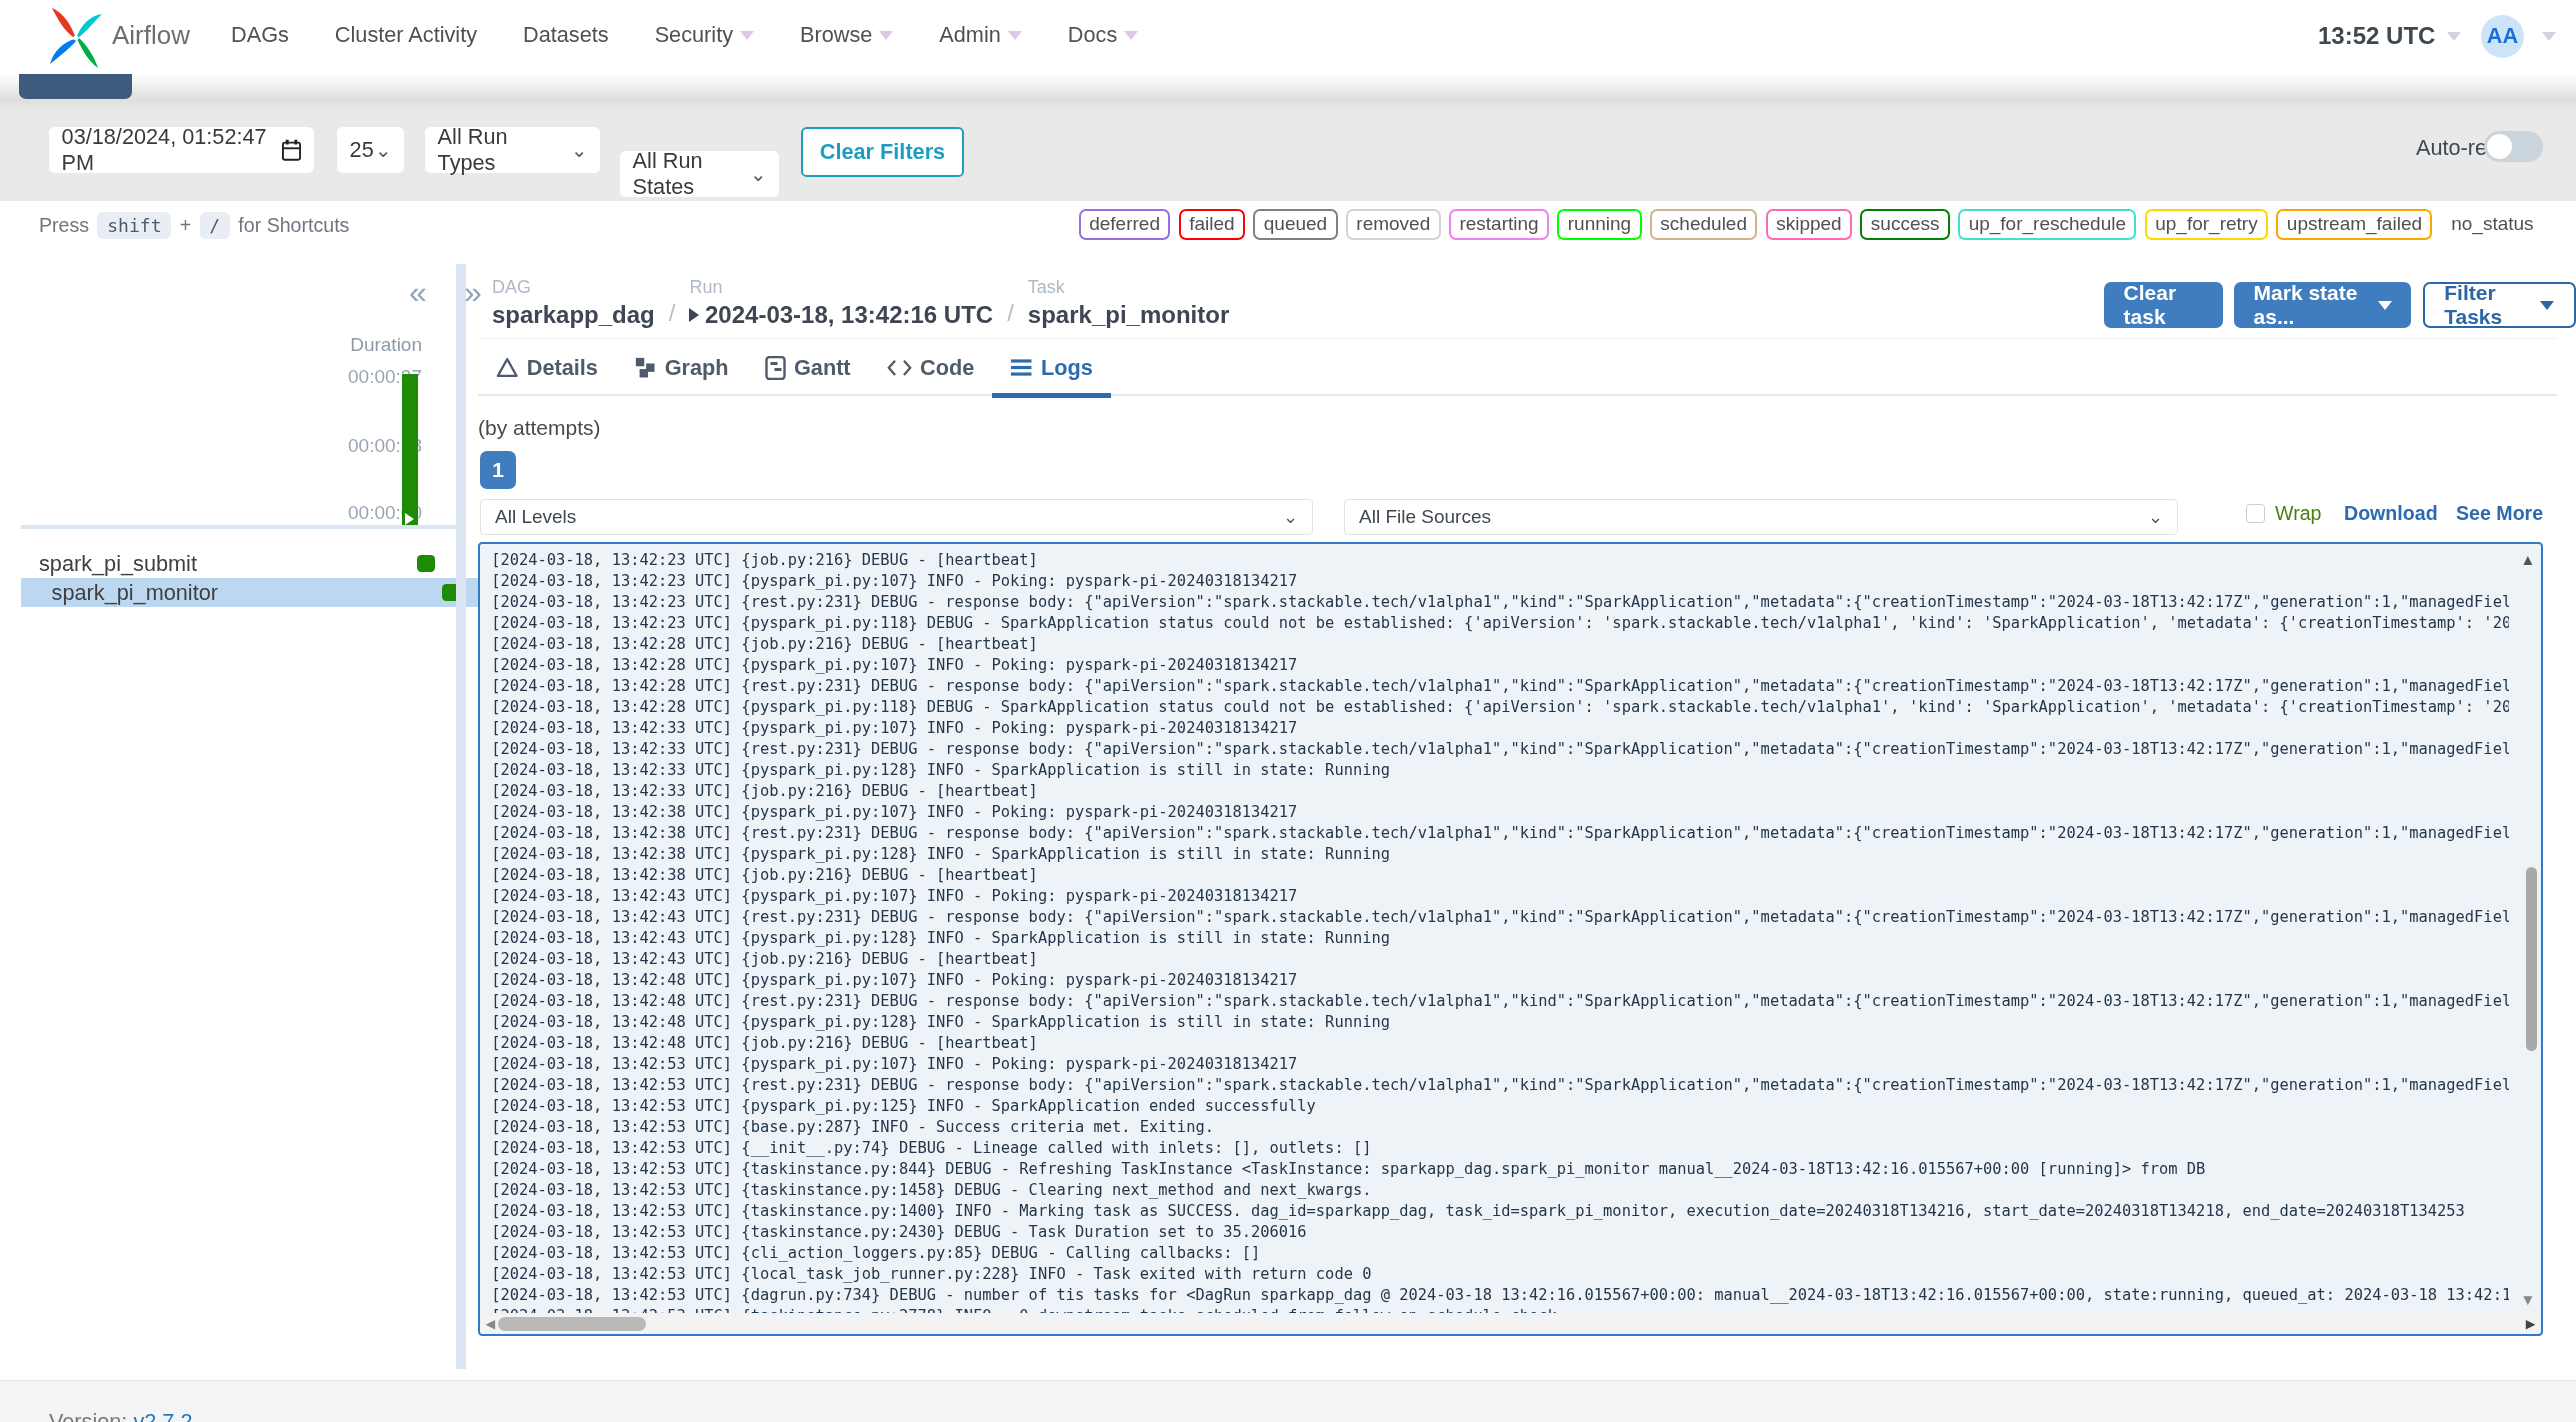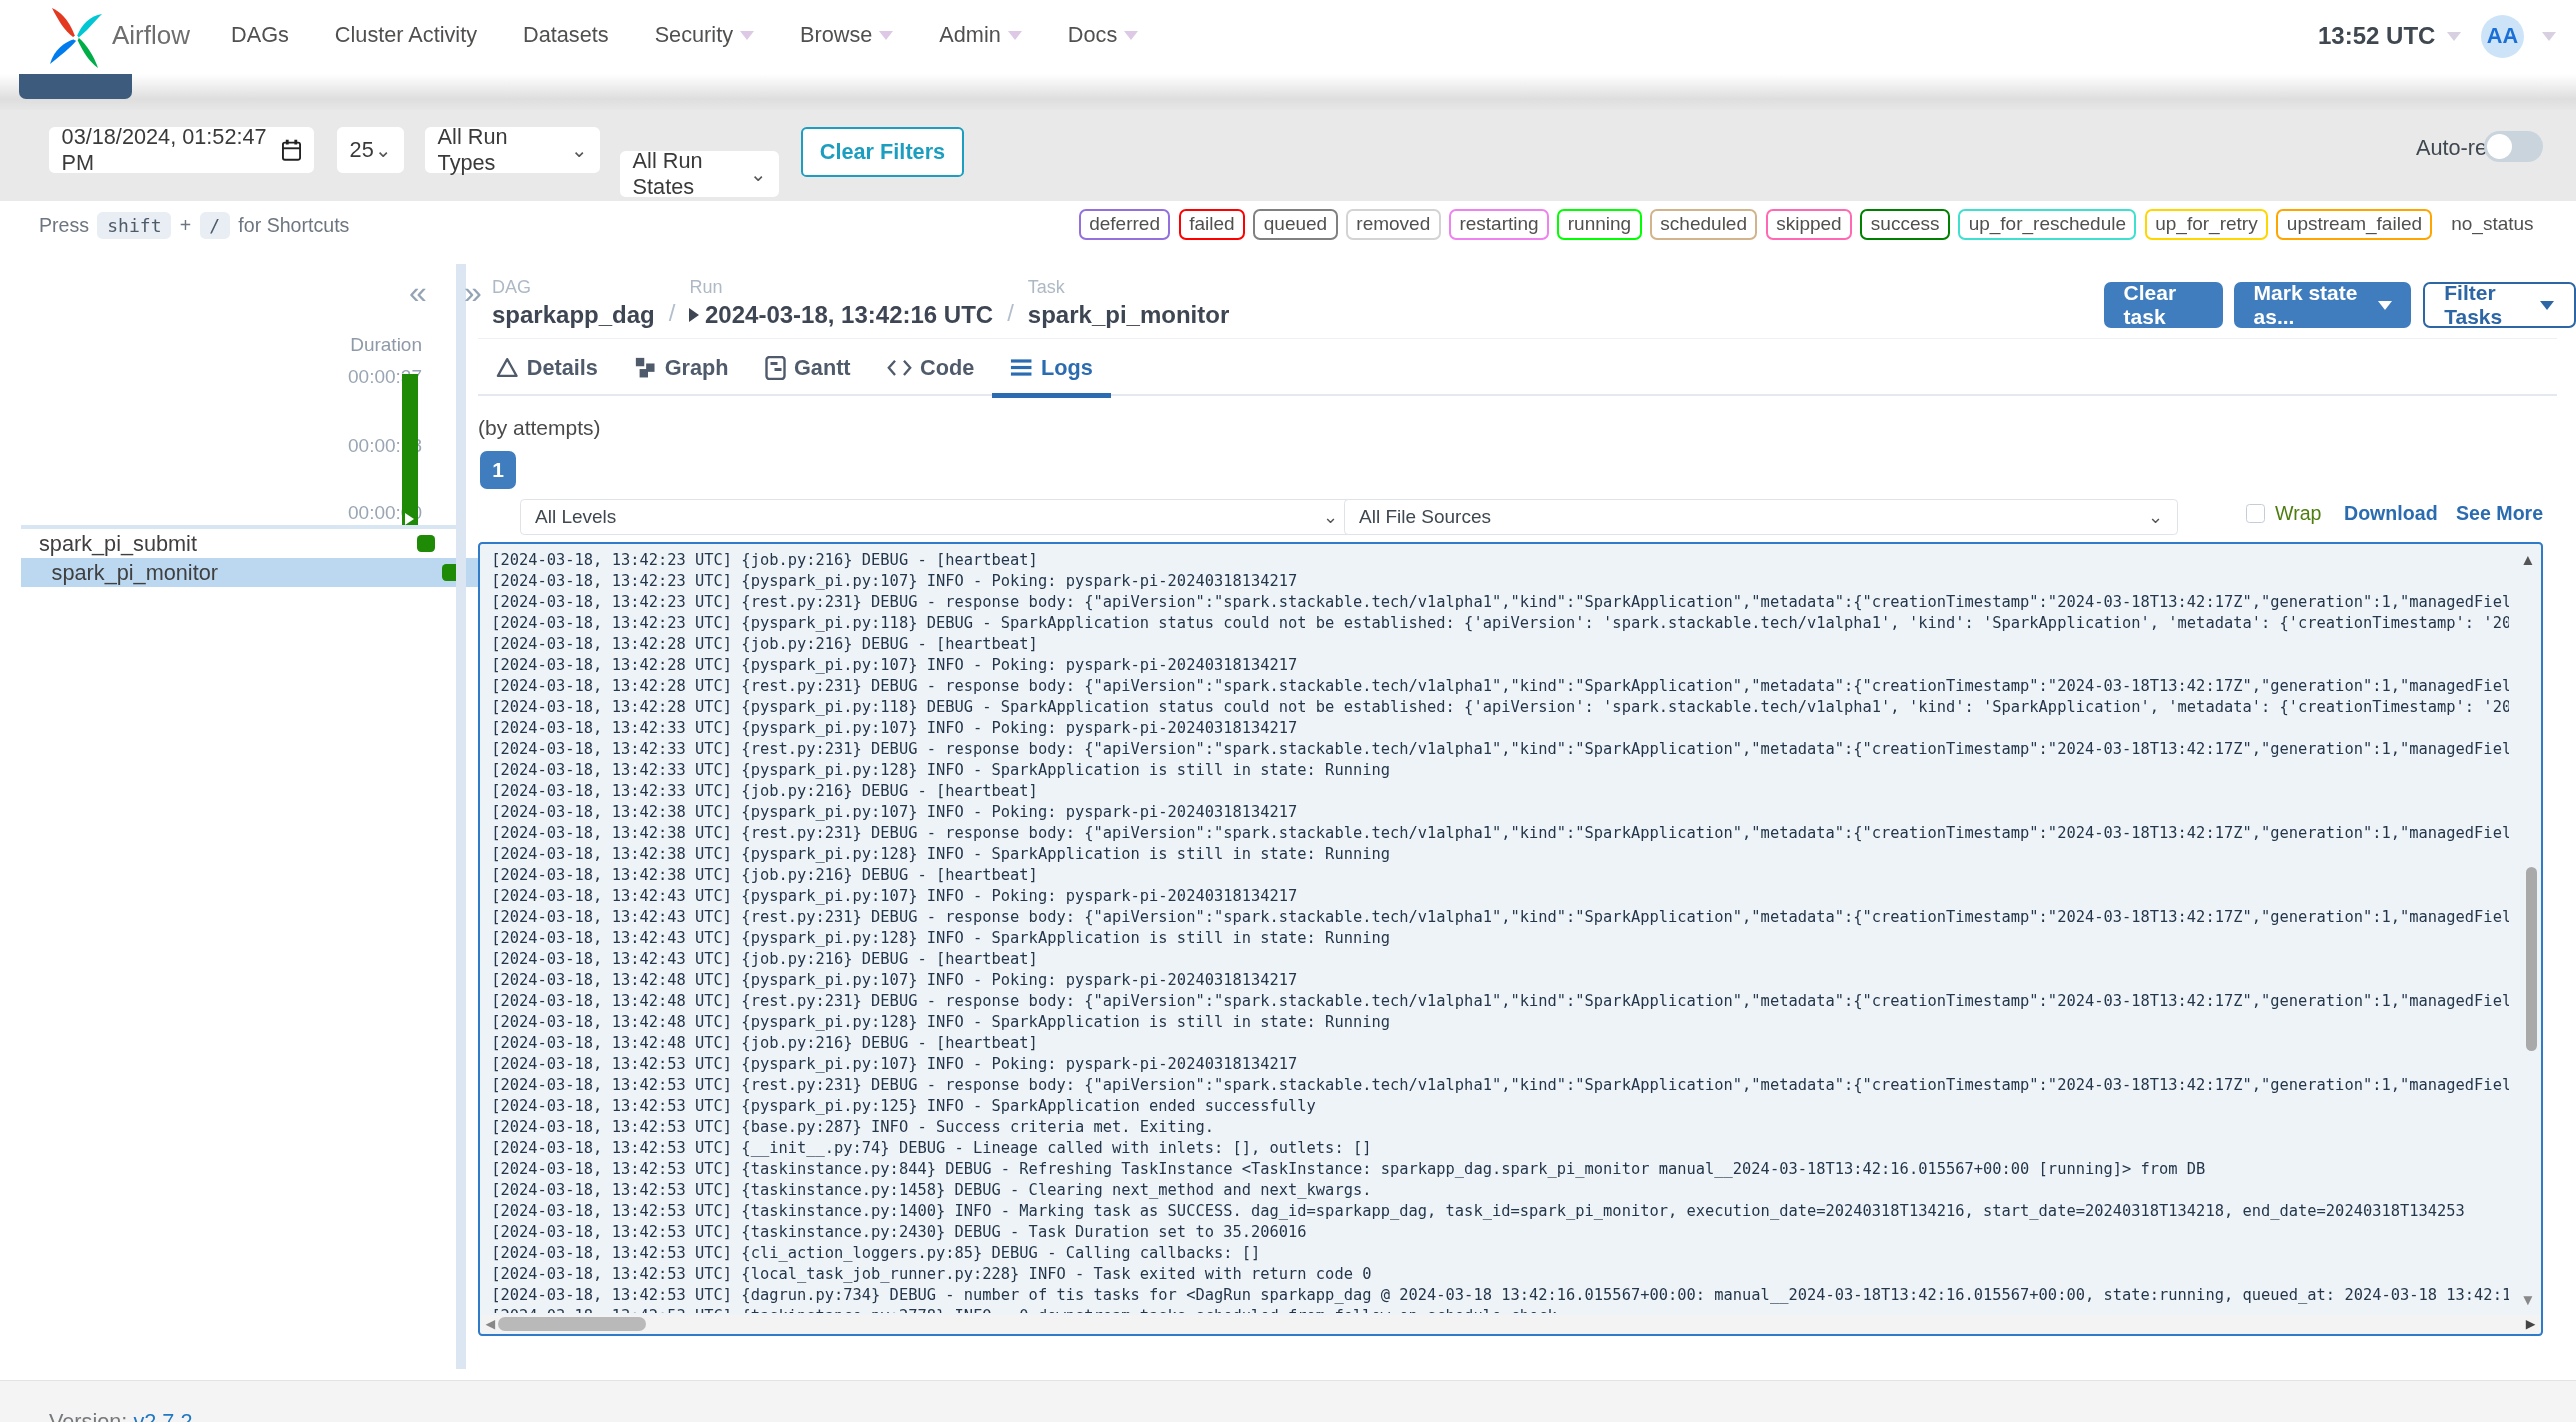--- a/index.html
+++ b/index.html
@@ -60,21 +60,21 @@
 
   
   .collapse-ic{position:absolute;left:409px;top:274px;font-size:32px;color:#94a4b4;cursor:pointer;}
   .duration-label{position:absolute;left:265px;top:334px;width:157px;text-align:right;font-size:19px;color:#8e9aa8;}
   .tick{position:absolute;left:238px;width:184px;text-align:right;font-size:19px;color:#9aa6b4;}
   .t0{top:366px}.t1{top:435px}.t2{top:502px}
   .dur-bar{position:absolute;left:402px;top:374px;width:16px;height:153px;background:#1e8a05;cursor:pointer;}
   .dur-bar .play{position:absolute;left:2.8px;bottom:2.1px;width:0;height:0;
        border-top:6.3px solid transparent;border-bottom:6.3px solid transparent;border-left:9px solid #fff;}
   .side-sep{position:absolute;left:21px;top:525px;width:436px;height:3.5px;background:#d8e6f3;}
-  .task-row{position:absolute;left:21px;width:436px;height:27px;display:flex;align-items:center;cursor:pointer;}
+  .task-row{position:absolute;left:21px;width:436px;height:27px;display:flex;align-items:center;cursor:pointer;margin-top:20px;}
   .task-row.sel{background:#bcd8f1;}
   .row0{top:530px}.row1{top:558px;height:29px;}
   .task-name{margin-left:18px;font-size:21.7px;color:#3f3f3f;}
   .task-sq{position:absolute;right:22.4px;width:17.5px;height:17.5px;border-radius:4.2px;background:#1e8a05;cursor:pointer;}
   .v-divider{position:absolute;left:456px;top:264px;width:9.8px;height:1105px;background:#dbe6f2;}
 
   
   .expand-ic{position:absolute;left:464px;top:274px;font-size:32px;color:#94a4b4;cursor:pointer;}
   .breadcrumb{position:absolute;left:492px;top:277px;display:flex;align-items:flex-end;gap:14px;}
   .crumb{display:flex;flex-direction:column;}
@@ -99,21 +99,21 @@
   .tab.active{color:#2b6cb0;border-bottom-color:#2b6cb0;}
   .tab svg{display:block;}
 
   
   .by-attempts{position:absolute;left:478px;top:416px;font-size:21px;color:#4a4a4a;}
   .attempt-btn{position:absolute;left:480px;top:451px;width:36px;height:38px;background:#3f7dbe;color:#fff;
        border-radius:7px;font-size:21px;font-weight:bold;display:flex;align-items:center;justify-content:center;cursor:pointer;}
   .log-sel{position:absolute;top:499px;height:36px;background:#fff;border:1.4px solid #dfe3e8;border-radius:4.2px;
        box-sizing:border-box;display:flex;align-items:center;justify-content:space-between;
        padding:0 14px;font-size:19px;color:#3f4750;cursor:pointer;}
-  .ls1{left:480px;width:833px;margin-left:40px;}
+  .ls1{left:480px;width:833px;}
   .ls2{left:1344px;width:834px;}
   .log-sel .chev{color:#555;font-size:18px;}
   .wrap-check{position:absolute;left:2246px;top:504px;width:19px;height:19px;background:#fff;
        border:1.4px solid #c3cdd8;border-radius:3.5px;cursor:pointer;box-sizing:border-box;}
   .wrap-label{position:absolute;left:2275px;top:502px;font-size:19.6px;color:#4d7c0f;}
   .loglink{position:absolute;top:502px;font-size:19.6px;color:#2b6cb0;font-weight:bold;cursor:pointer;}
   .dl{left:2344px}.sm{left:2456px}
 
   .log-box{position:absolute;left:478px;top:542px;width:2065px;height:794px;box-sizing:border-box;
        background:#eef3f8;border:2.1px solid #2f7ac9;border-radius:4.2px;overflow:hidden;}

